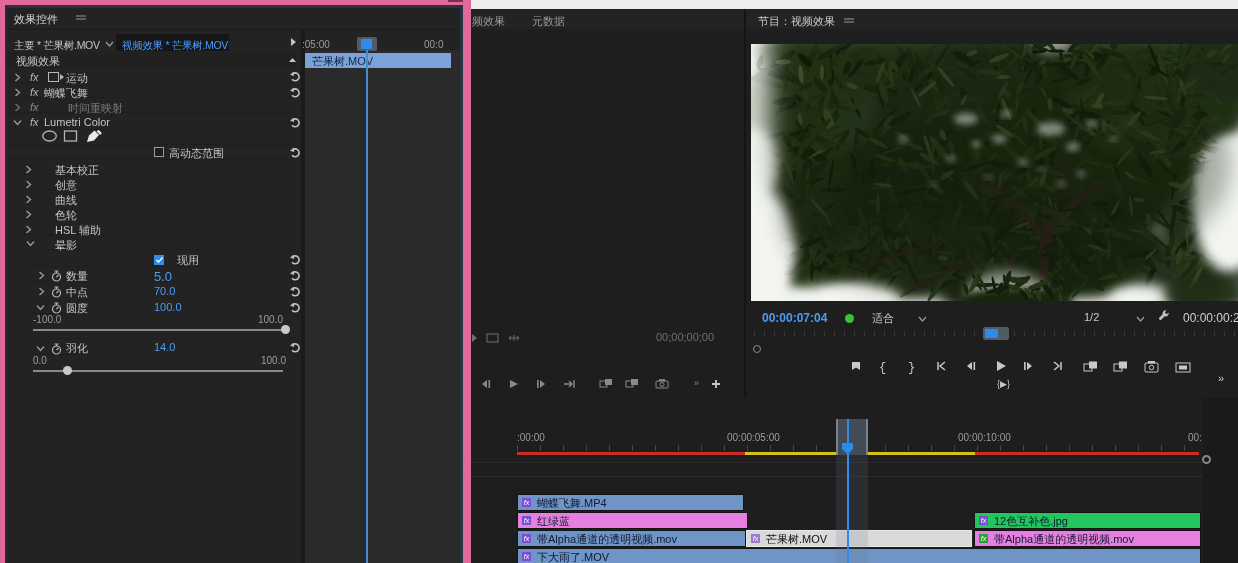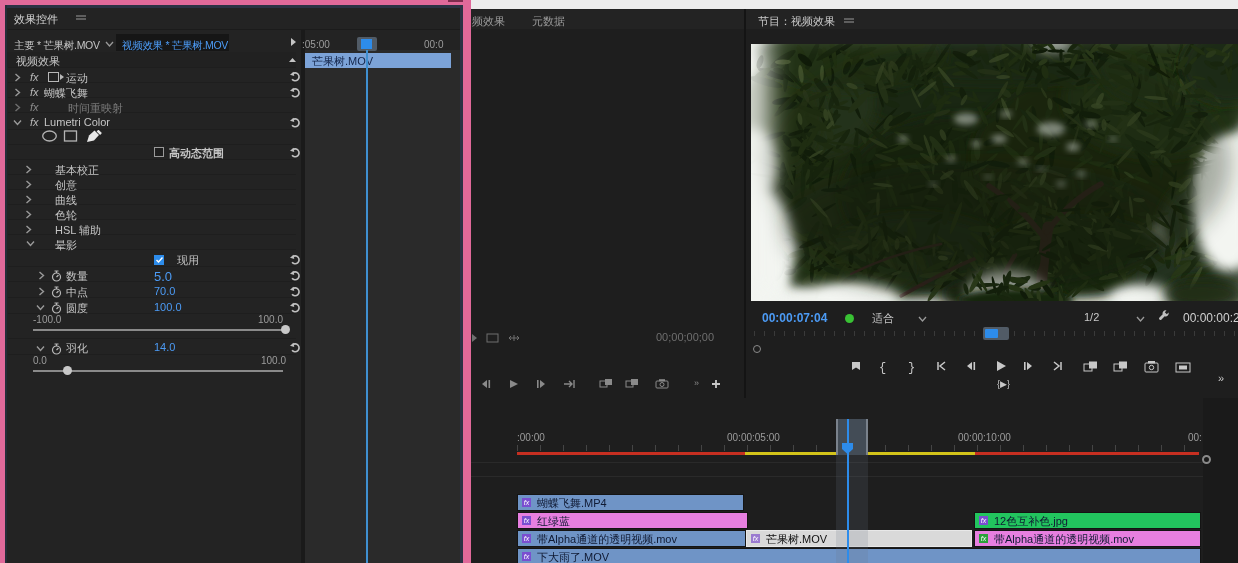--- a/index.html
+++ b/index.html
@@ -1414,21 +1414,21 @@
       <path d="M3.2 2.7 A3.6 3.6 0 1 1 2.8 7.6" fill="none" stroke="#c0c0c0" stroke-width="1.5"></path>
       <path d="M4.2 0.7 L0.9 3.4 L4.8 4.6 Z" fill="#c0c0c0"></path>
     </svg>
     <svg class="abs" style="left:42px;top:130px" width="62" height="13" viewBox="0 0 62 13">
       <ellipse cx="7.5" cy="6" rx="6.8" ry="5" fill="none" stroke="#b4b4b4" stroke-width="1.3"></ellipse>
       <rect x="22.5" y="1" width="12" height="10" fill="none" stroke="#b4b4b4" stroke-width="1.3"></rect>
       <path d="M45 12 L47 5.5 L52.5 0.5 L57 5 L52 10.5 Z" fill="#e8e8e8"></path>
       <path d="M55.5 0.5 L59 4" stroke="#e8e8e8" stroke-width="2.5"></path>
     </svg>
     <div class="abs" style="left:154px;top:147px;width:10px;height:10px;border:1px solid #9a9a9a;background:#1e1e1e"></div>
-    <div style="position:absolute;left:169px;top:146px;font-size:11px;color:#c5c5c5;font-weight:bold;white-space:nowrap;">高动态范围</div>
+    <div style="position:absolute;left:169px;top:146px;font-size:11px;color:#c5c5c5;font-weight:normal;white-space:nowrap;">高动态范围</div>
     <svg style="position:absolute;left:289px;top:147px" width="12" height="12" viewBox="0 0 11 11">
       <path d="M3.2 2.7 A3.6 3.6 0 1 1 2.8 7.6" fill="none" stroke="#c0c0c0" stroke-width="1.5"></path>
       <path d="M4.2 0.7 L0.9 3.4 L4.8 4.6 Z" fill="#c0c0c0"></path>
     </svg>
     <svg style="position:absolute;left:25px;top:165px" width="7" height="9" viewBox="0 0 7 9">
       <path d="M1.5 1 L5.5 4.5 L1.5 8" fill="none" stroke="#999" stroke-width="1.4"></path>
     </svg>
     <div style="position:absolute;left:55px;top:163px;font-size:11px;color:#c5c5c5;font-weight:normal;white-space:nowrap;">基本校正</div>
     <svg style="position:absolute;left:25px;top:180px" width="7" height="9" viewBox="0 0 7 9">
       <path d="M1.5 1 L5.5 4.5 L1.5 8" fill="none" stroke="#999" stroke-width="1.4"></path>

